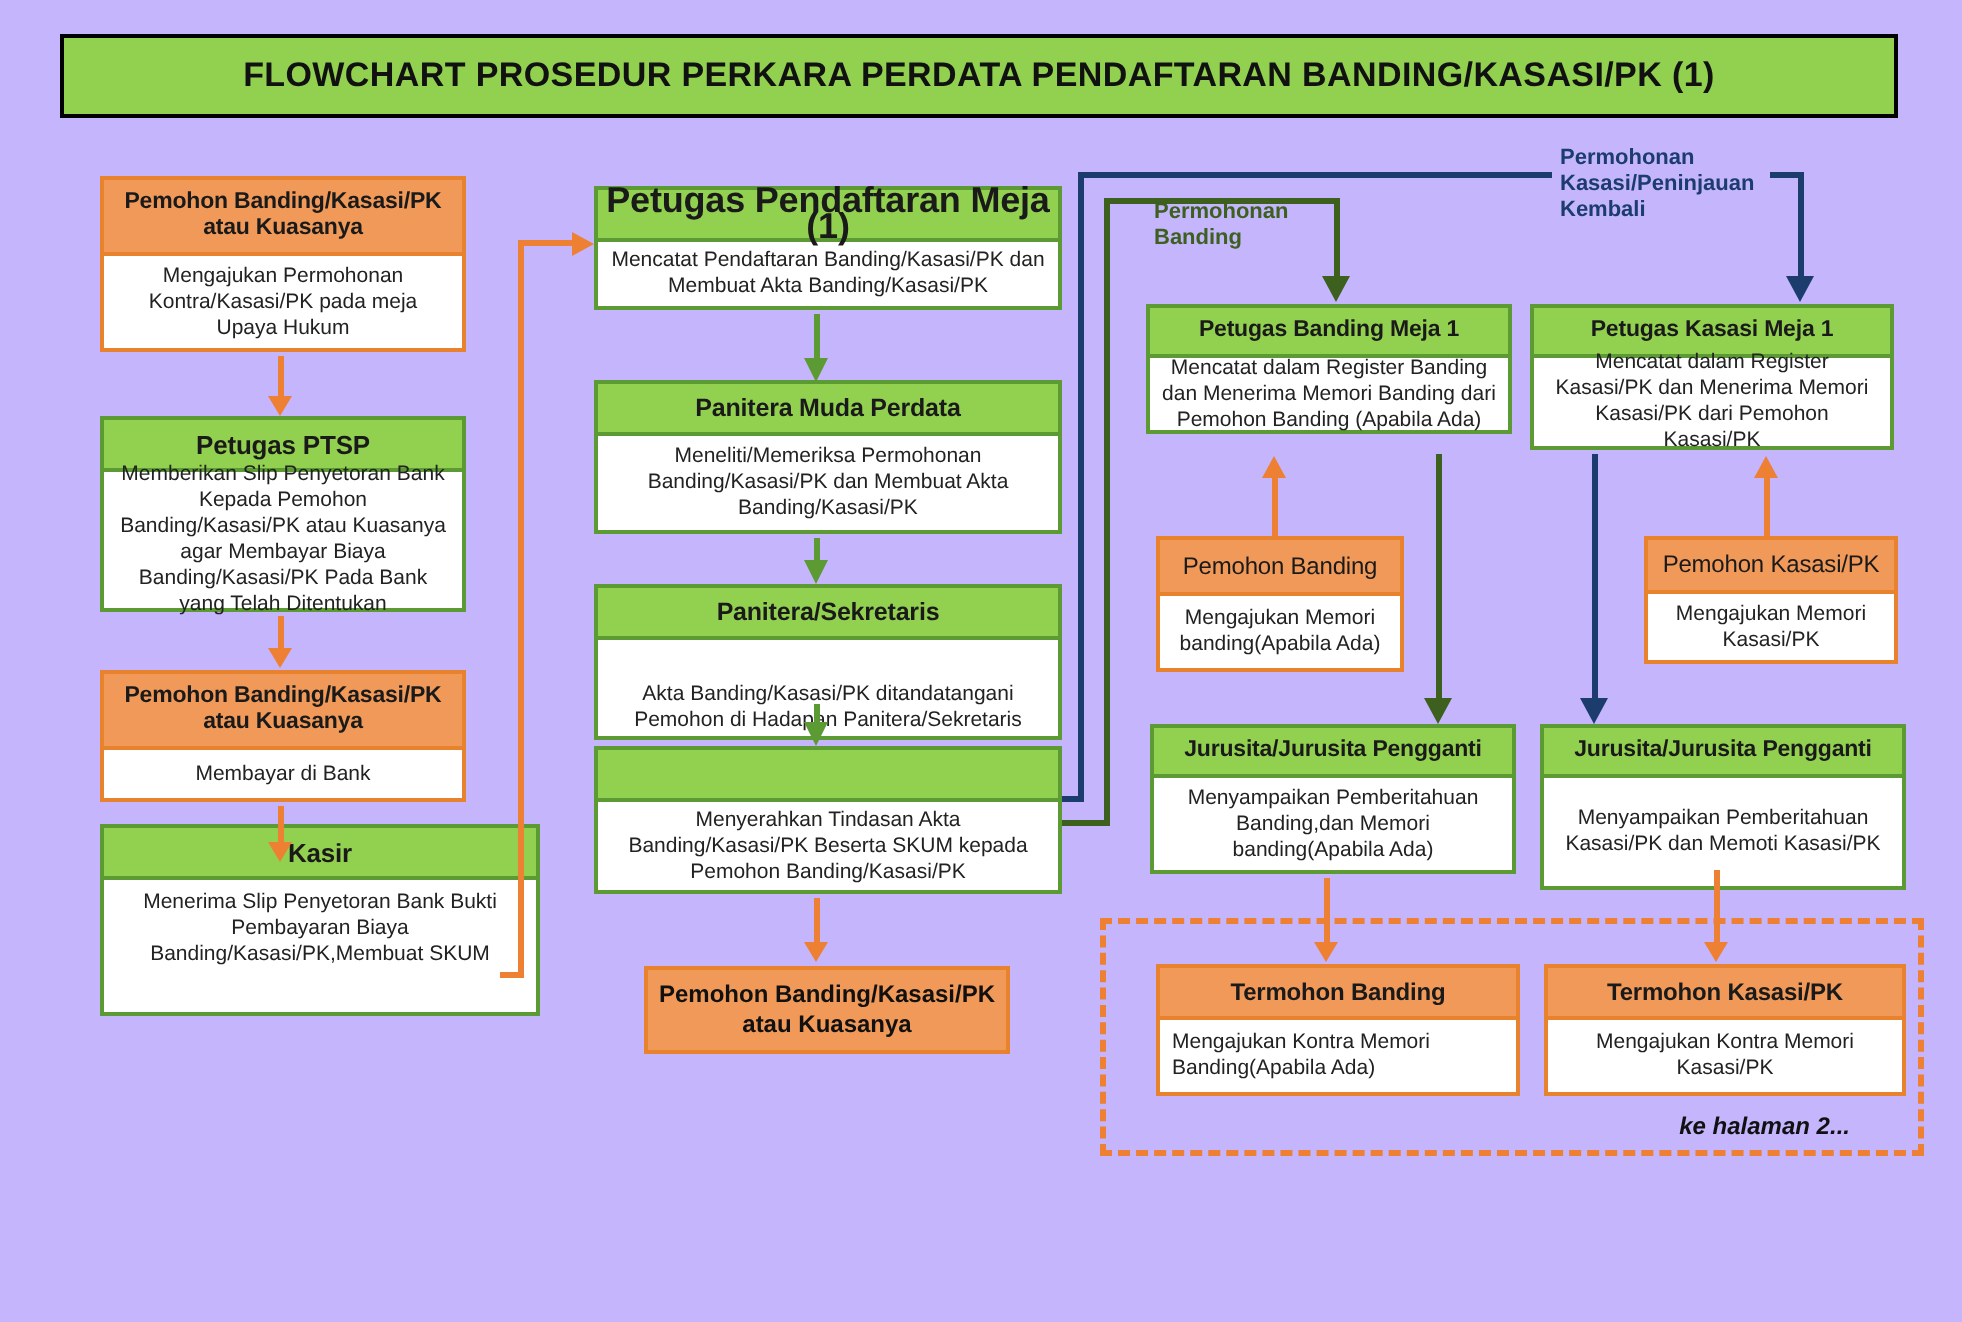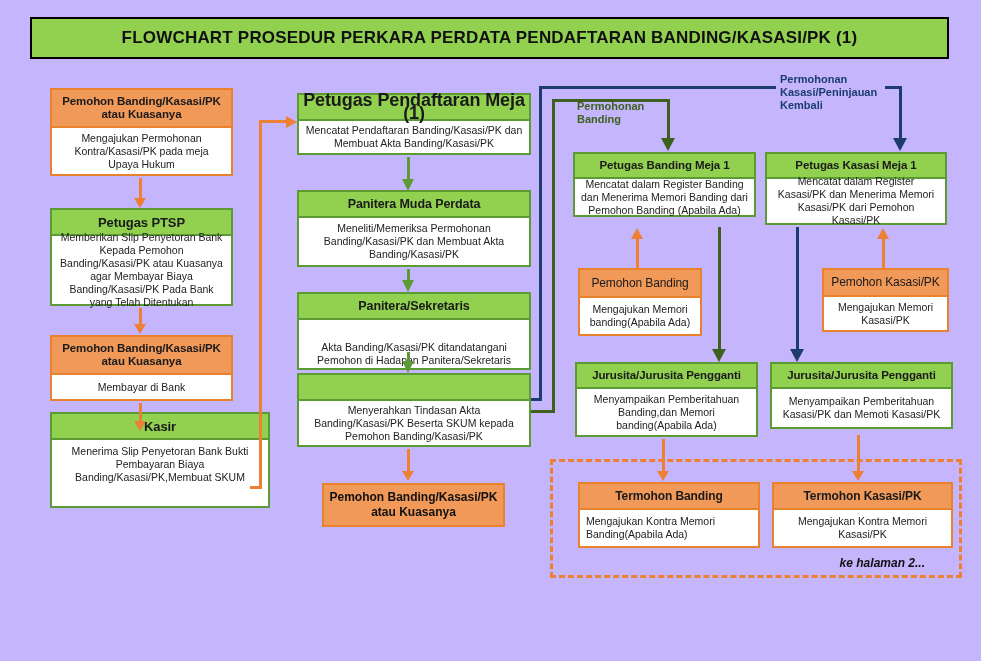--- a/index.html
+++ b/index.html
@@ -197,21 +197,21 @@
     <div class="bd" style="height:44px;">Mencatat dalam Register Kasasi/PK dan Menerima Memori Kasasi/PK dari Pemohon Kasasi/PK</div>
   </div>
 
   <div class="fbox orange" style="left:822px;top:268px;width:127px;">
     <div class="hd normal" style="height:27px;">Pemohon Kasasi/PK</div>
     <div class="bd" style="height:33px;">Mengajukan Memori Kasasi/PK</div>
   </div>
 
   <div class="fbox green" style="left:770px;top:362px;width:183px;">
     <div class="hd" style="height:25px;">Jurusita/Jurusita Pengganti</div>
-    <div class="bd" style="height:38px;">Menyampaikan Pemberitahuan Kasasi/PK dan Memoti Kasasi/PK</div>
+    <div class="bd" style="height:54px;">Menyampaikan Pemberitahuan Kasasi/PK dan Memoti Kasasi/PK</div>
   </div>
 
   <div class="fbox orange" style="left:772px;top:482px;width:181px;">
     <div class="hd" style="height:26px;font-size:12px;">Termohon Kasasi/PK</div>
     <div class="bd" style="height:36px;border-radius:12px;">Mengajukan Kontra Memori Kasasi/PK</div>
   </div>
 
   <div class="grp">
     <div class="ln c-orange" style="left:636px;top:238px;width:3px;height:30px;"></div>
     <div class="ah up-orange" style="left:631px;top:228px;"></div>

